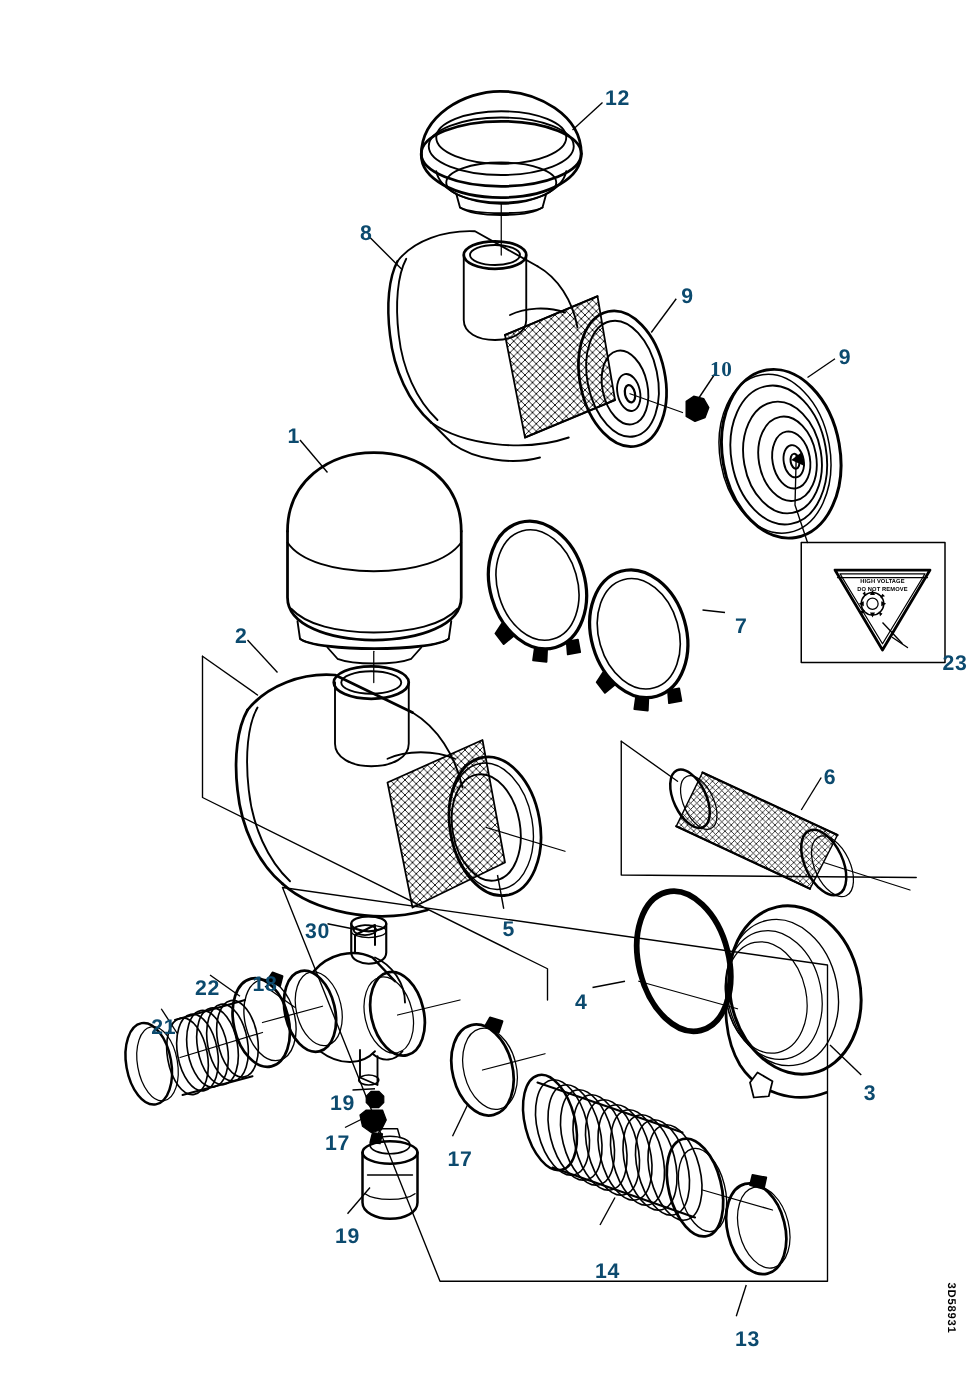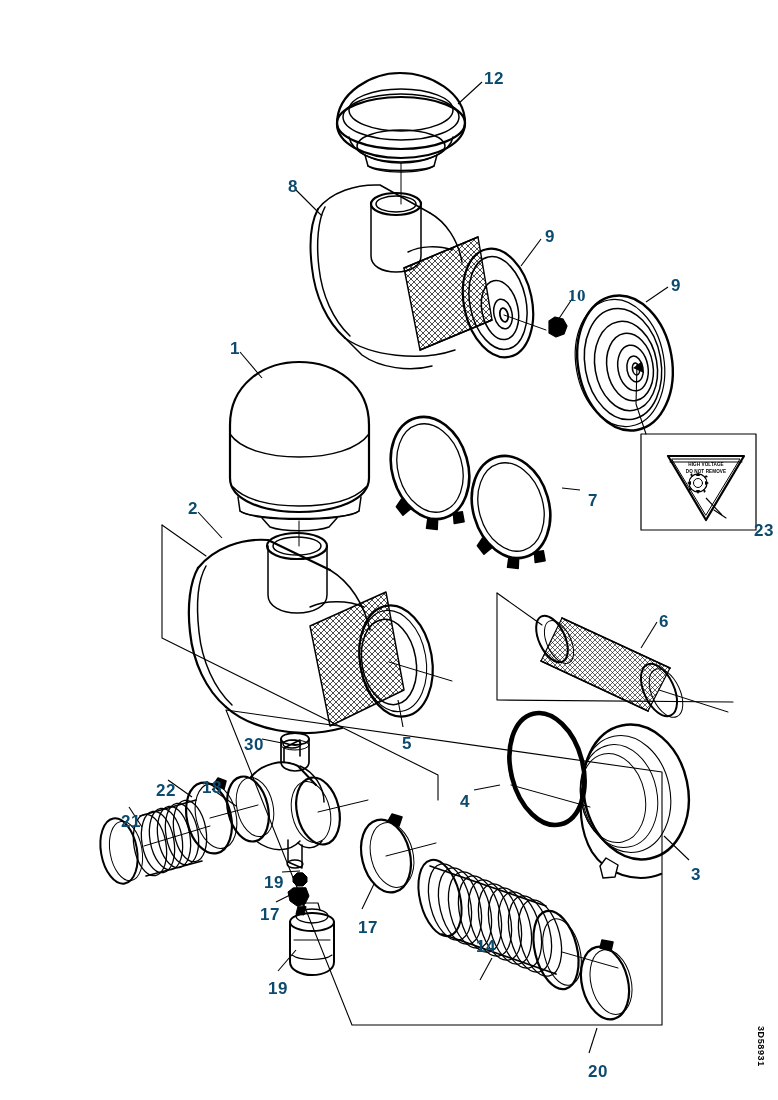--- a/index.html
+++ b/index.html
@@ -383,22 +383,22 @@
       <div class="callout" style="left: 691px; top: 866px;">3</div>
       <div class="callout" style="left: 460px; top: 793px;">4</div>
       <div class="callout" style="left: 402px; top: 735px;">5</div>
       <div class="callout" style="left: 659px; top: 613px;">6</div>
       <div class="callout" style="left: 588px; top: 492px;">7</div>
       <div class="callout" style="left: 288px; top: 178px;">8</div>
       <div class="callout" style="left: 545px; top: 228px;">9</div>
       <div class="callout" style="left: 568px; top: 287px; font-family: Liberation Serif, serif;">10</div>
       <div class="callout" style="left: 671px; top: 277px;">9</div>
       <div class="callout" style="left: 484px; top: 70px;">12</div>
-      <div class="callout" style="left: 588px; top: 1063px;">20</div>
-      <div class="callout" style="left: 476px; top: 938px;">14</div>
+      <div class="callout" style="left: 588px; top: 1063px;">13</div>
+      <div class="callout" style="left: 476px; top: 1008px;">14</div>
       <div class="callout" style="left: 358px; top: 919px;">17</div>
       <div class="callout" style="left: 202px; top: 779px;">18</div>
       <div class="callout" style="left: 260px; top: 906px;">17</div>
       <div class="callout" style="left: 264px; top: 874px;">19</div>
       <div class="callout" style="left: 268px; top: 980px;">19</div>
       <div class="callout" style="left: 244px; top: 736px;">30</div>
       <div class="callout" style="left: 121px; top: 797px; margin-top: 16px;">21</div>
       <div class="callout" style="left: 156px; top: 782px;">22</div>
       <div class="callout" style="left: 724px; top: 522px; margin-left: 30px;">23</div>
     </div>

